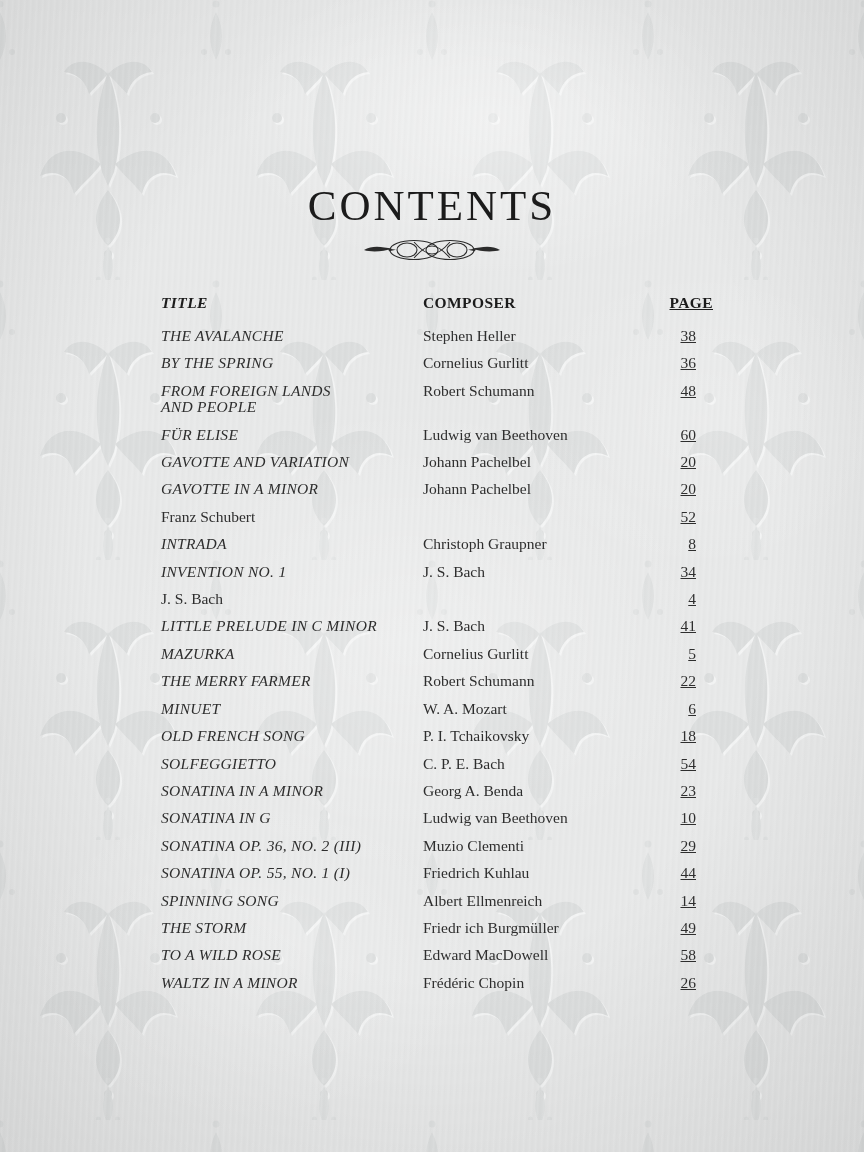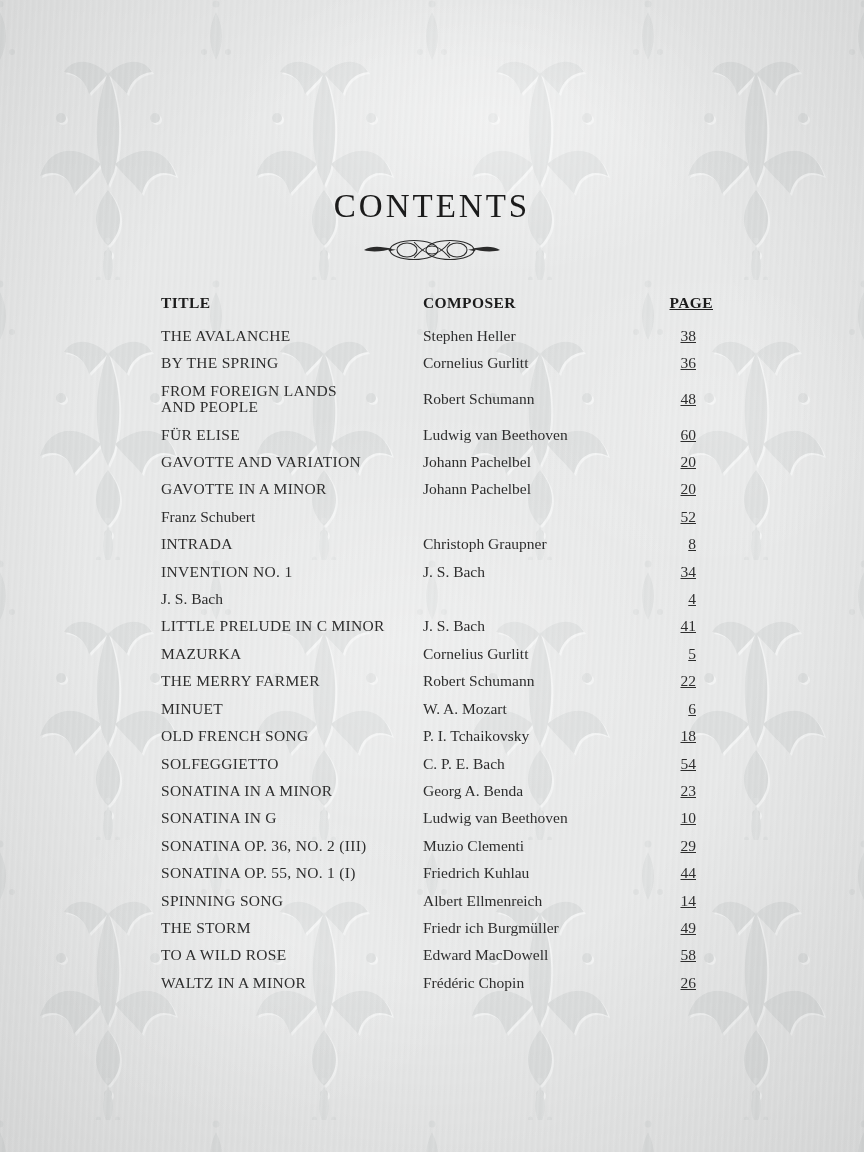--- a/index.html
+++ b/index.html
@@ -15,39 +15,39 @@
   .grain {
     position: absolute; inset: 0; pointer-events: none;
     background: repeating-linear-gradient(93deg,
       rgba(255,255,255,0.05) 0px, rgba(255,255,255,0.05) 1px,
       rgba(0,0,0,0.012) 3px, rgba(255,255,255,0) 6px);
   }
   .content { position: absolute; inset: 0; }
   .page-title {
     position: absolute; top: 180px; left: 0; width: 100%;
     margin: 0; text-align: center;
-    font-size: 33px; font-weight: normal; line-height: 52px;
+    font-size: 43px; font-weight: normal; line-height: 52px;
     letter-spacing: 3px; color: #1b1b1b;
   }
   .flourish-wrap {
     position: absolute; top: 236px; left: 0; width: 100%;
     display: flex; justify-content: center;
   }
   .toc { position: absolute; left: 161px; top: 294px; width: 552px; }
   .toc-header {
     display: flex; align-items: baseline;
     font-weight: bold; font-size: 15.5px; line-height: 17px;
     letter-spacing: 0.4px; color: #1c1c1c;
     margin-bottom: 17px;
   }
-  .col-title  { flex: 0 0 262px; width: 262px; }
+  .col-title  { flex: 0 0 262px; width: 262px; font-style: italic; }
   .col-composer { flex: 1 1 auto; }
   .col-page   { flex: 0 0 62px; width: 62px; text-align: right; text-decoration: underline; }
   .toc-row {
-    display: flex; align-items: center;
+    display: flex; align-items: flex-start;
     font-size: 15.5px; line-height: 16.4px;
     color: #2e2e2e; margin-bottom: 11px;
   }
   .toc-row .col-title { white-space: pre-line; letter-spacing: 0.3px; }
   .toc-row .col-page  { padding-right: 17px; }
 </style>
 </head>
 <body>
 
 <svg class="bg" width="864" height="1152" viewBox="0 0 864 1152" aria-hidden="true">

